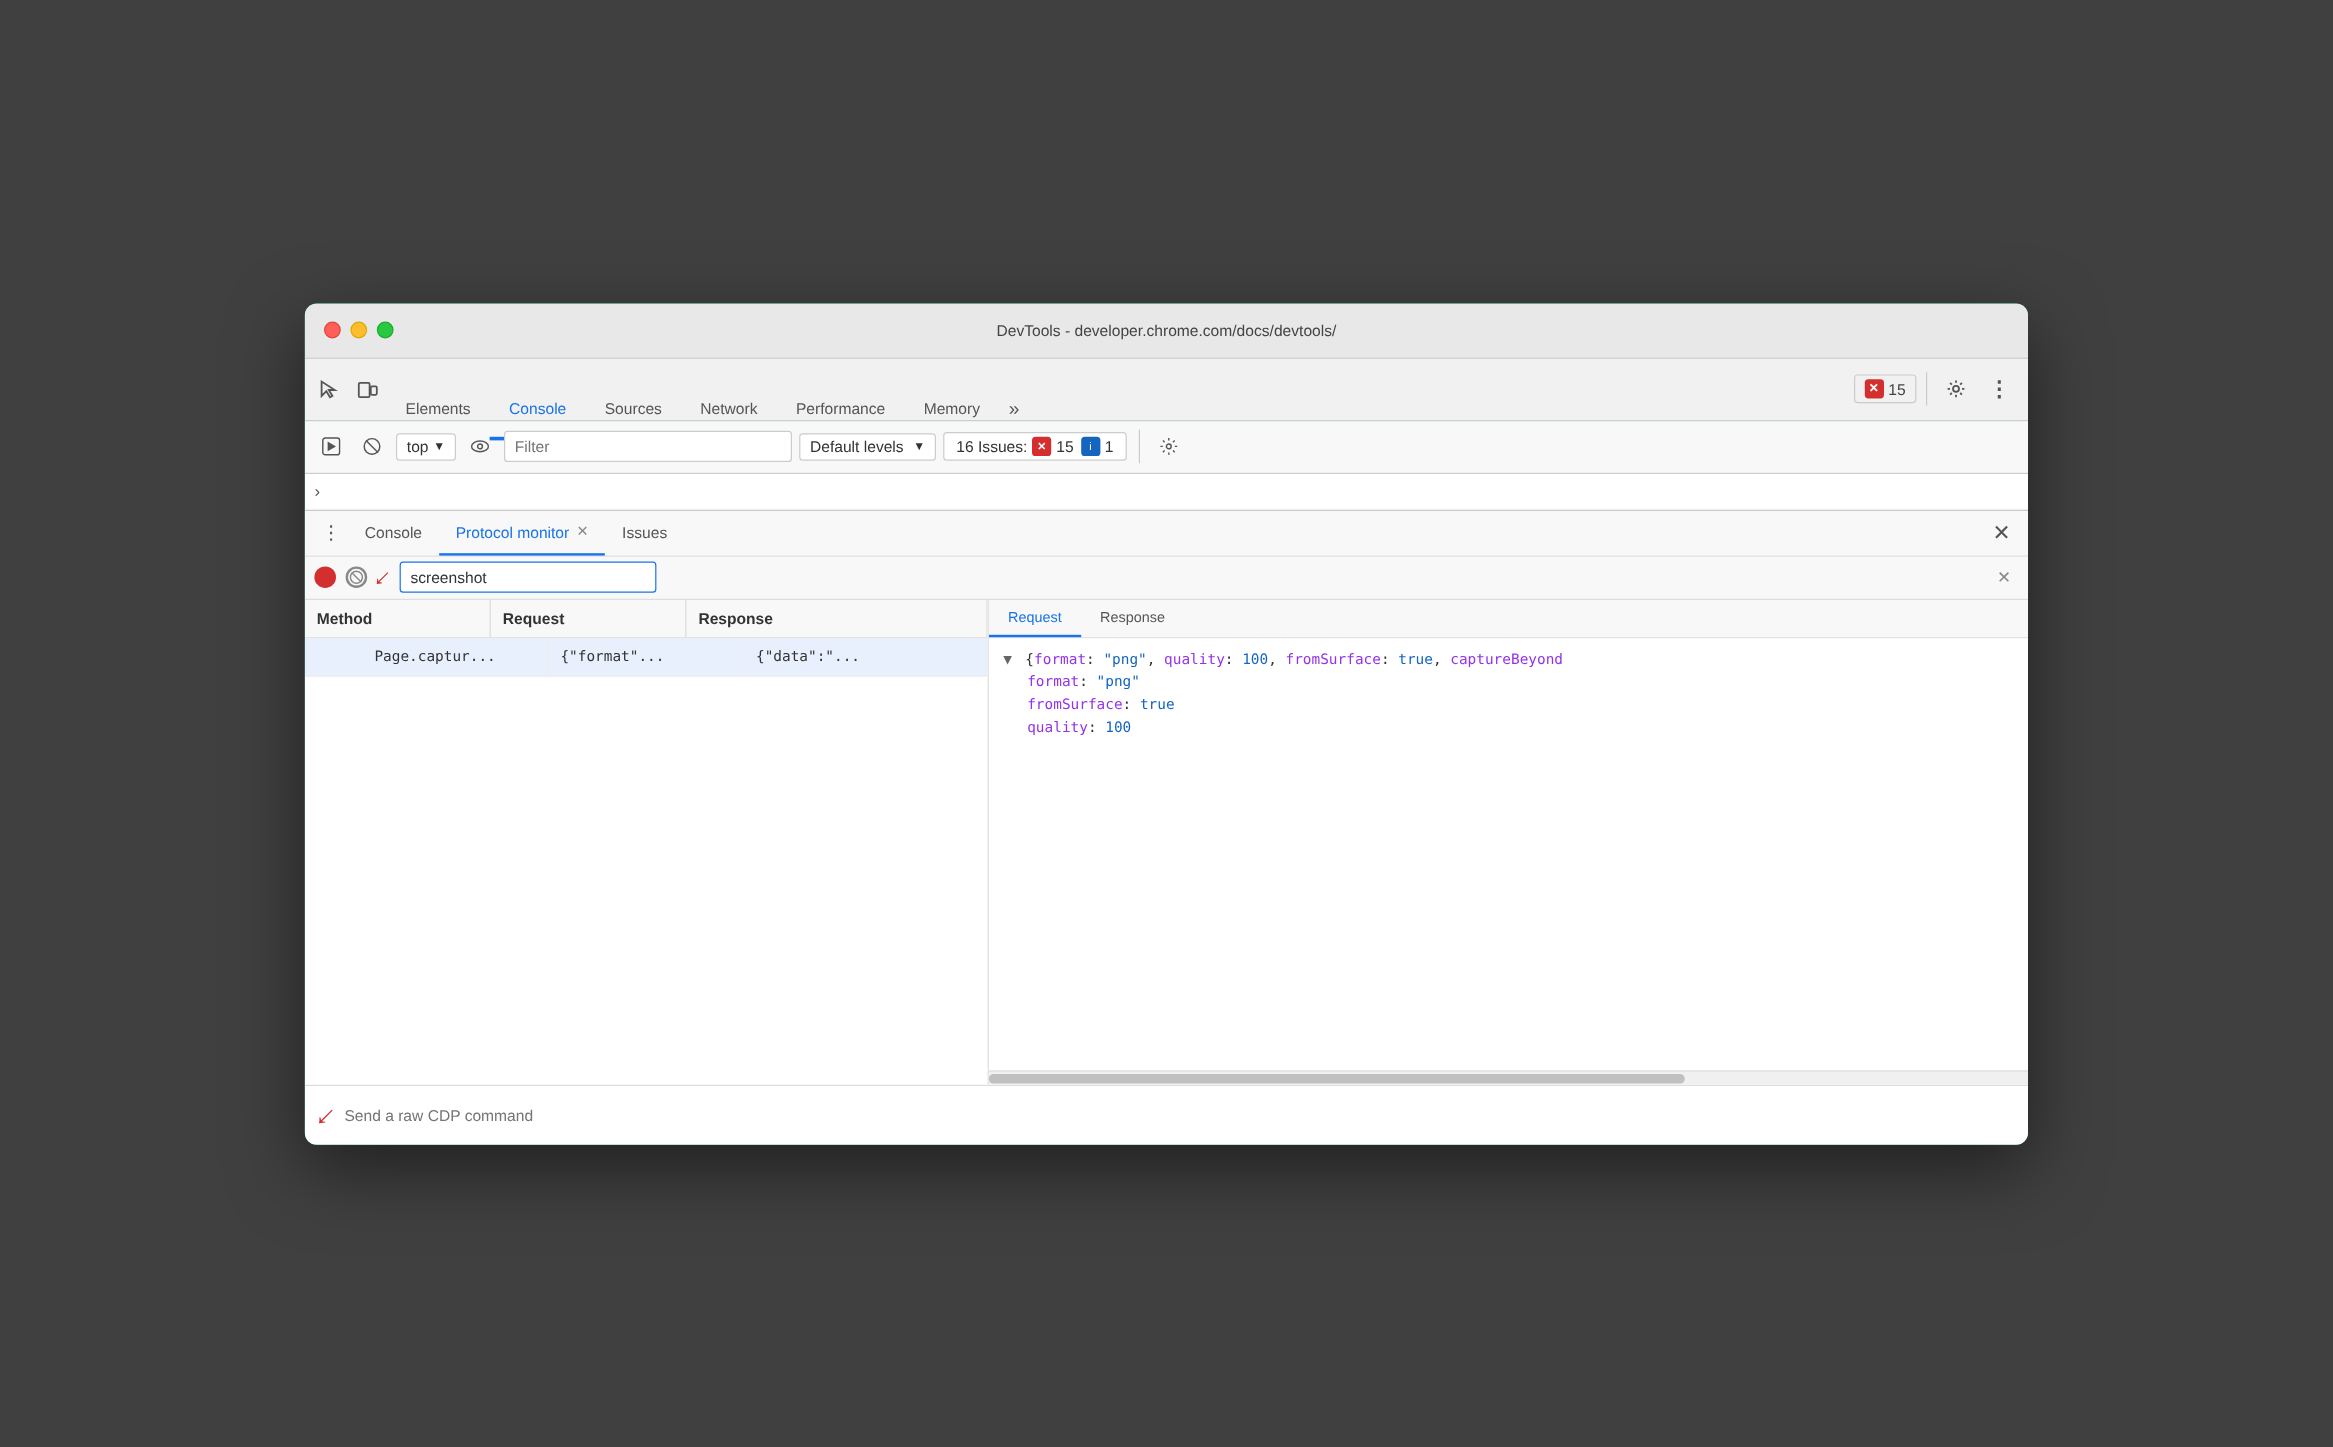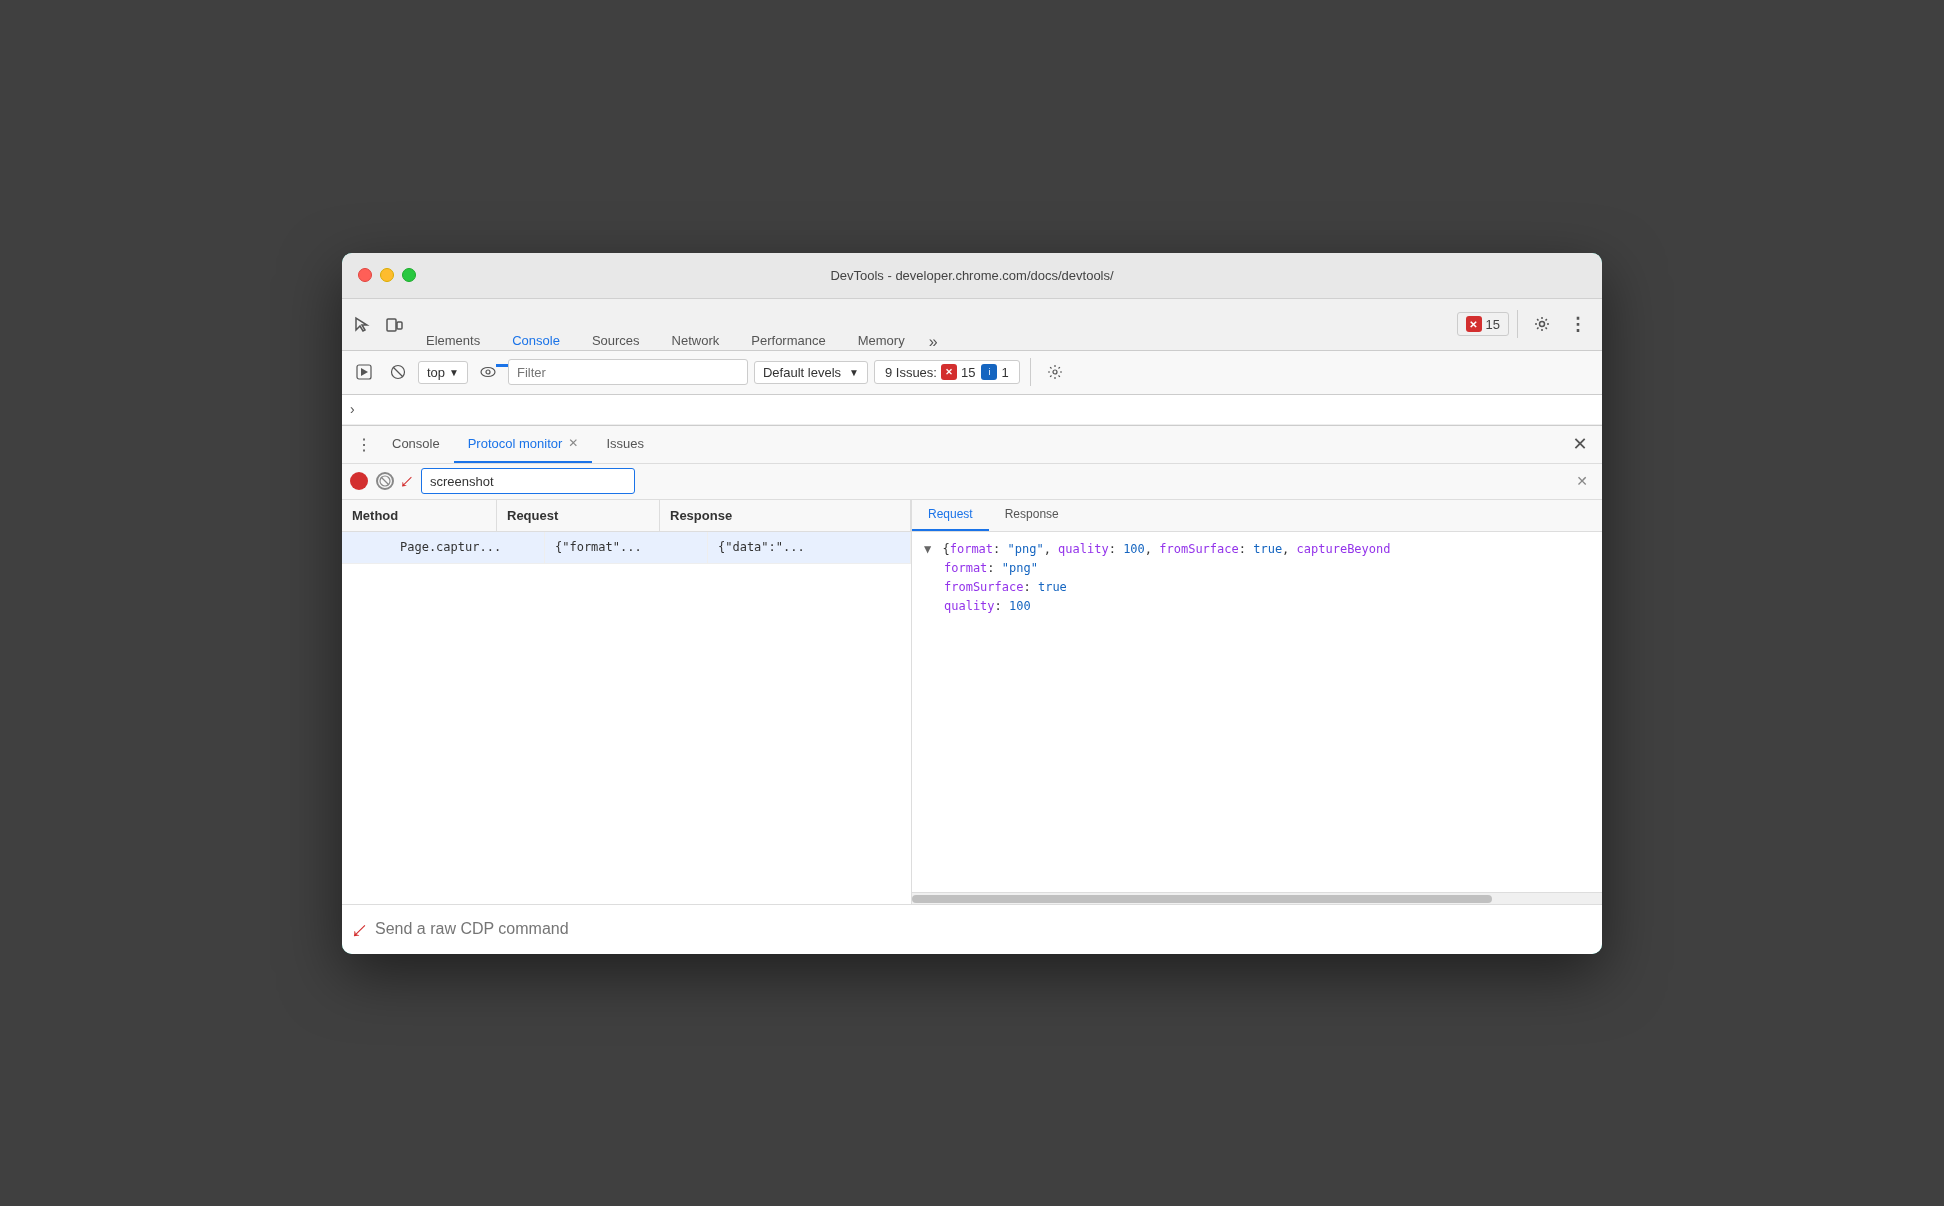--- a/index.html
+++ b/index.html
@@ -5,21 +5,21 @@
     * { box-sizing: border-box; margin: 0; padding: 0; }
     body {
       background: #404040;
       display: flex;
       justify-content: center;
       align-items: center;
       min-height: 100vh;
       font-family: -apple-system, BlinkMacSystemFont, 'Helvetica Neue', Arial, sans-serif;
     }
     .window {
-      width: 1260px;
+      width: 1436px;
       background: #5eead4;
       border-radius: 10px;
       box-shadow: 0 20px 60px rgba(0,0,0,0.5);
       overflow: hidden;
     }
     
     .title-bar {
       background: #e8e8e8;
       height: 46px;
       display: flex;
@@ -436,21 +436,21 @@
       border-top: 1px solid #ddd;
       height: 50px;
       display: flex;
       align-items: center;
       padding: 0 12px;
     }
     .cdp-input {
       flex: 1;
       border: none;
       outline: none;
-      font-size: 16px;
+      font-size: 13px;
       color: #999;
       background: transparent;
     }
     
     .detail-content::-webkit-scrollbar { width: 6px; height: 6px; }
     .detail-content::-webkit-scrollbar-thumb { background: #ccc; border-radius: 3px; }
     .traffic-light.yellow { background: #febc2e; border: 1px solid #d9ac00; }
     
     
     .detail-scroll-x {
@@ -560,21 +560,21 @@
         <ellipse cx="8" cy="8" rx="7" ry="4.5" stroke="#555" stroke-width="1.2" fill="none"></ellipse>
         <circle cx="8" cy="8" r="2" stroke="#555" stroke-width="1.2" fill="none"></circle>
       </svg>
     </button>
     <input class="filter-input" type="text" placeholder="Filter" style="">
     <div class="default-levels-btn">
       <span>Default levels</span>
       <span style="font-size:10px;margin-left:4px">▼</span>
     </div>
     <div class="issues-badge">
-      <span>9 Issues:</span>
+      <span>16 Issues:</span>
       <div class="error-icon" style="font-size:9px">✕</div>
       <span>15</span>
       <div style="width:16px;height:16px;background:#1565c0;border-radius:3px;display:flex;align-items:center;justify-content:center;color:white;font-size:9px;margin-left:2px">i</div>
       <span>1</span>
     </div>
     <div class="divider-v"></div>
     <button class="console-toolbar-btn">
       <svg width="16" height="16" viewBox="0 0 16 16" fill="none">
         <circle cx="8" cy="8" r="2" stroke="#555" stroke-width="1.2"></circle>
         <path d="M8 1v2M8 13v2M1 8h2M13 8h2M3.1 3.1l1.4 1.4M11.5 11.5l1.4 1.4M3.1 12.9l1.4-1.4M11.5 4.5l1.4-1.4" stroke="#555" stroke-width="1.2"></path>

